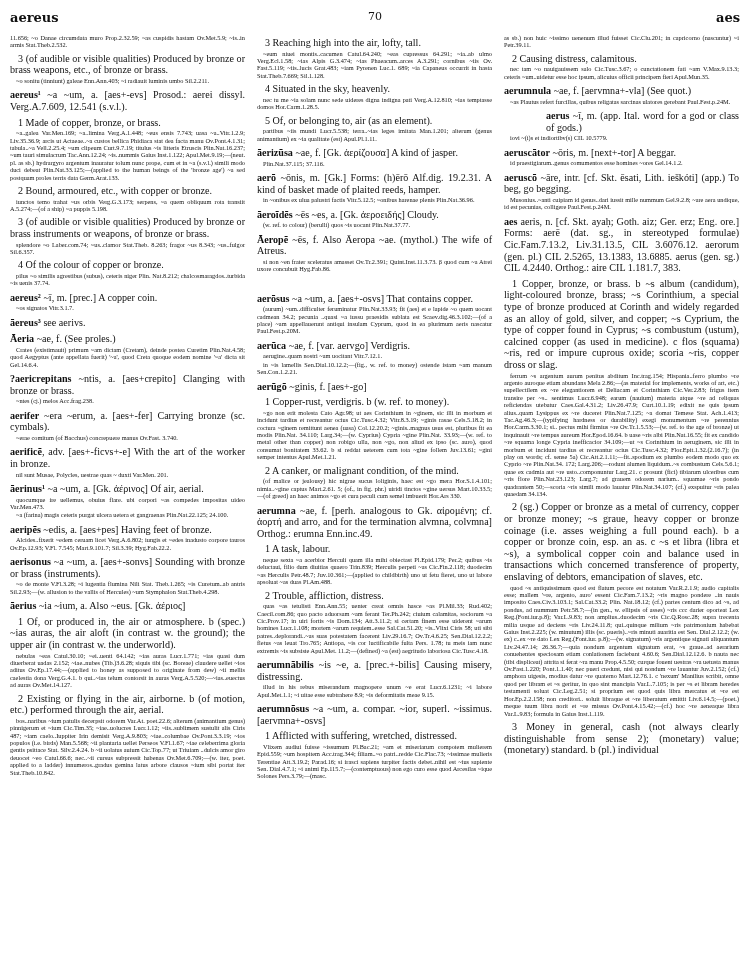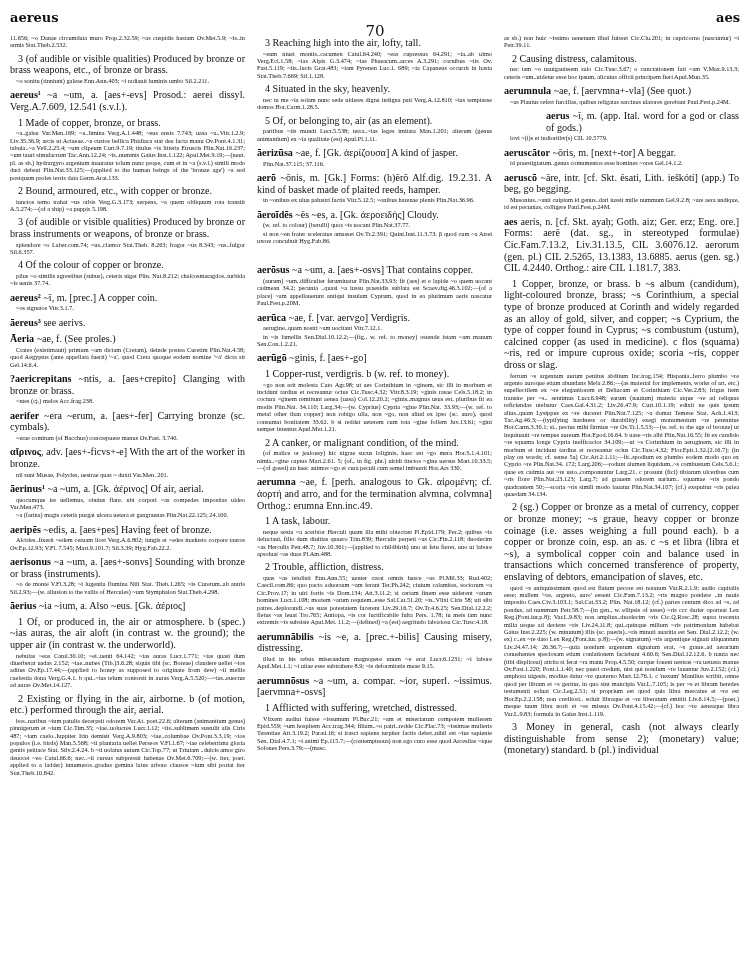--- a/index.html
+++ b/index.html
@@ -1,20 +1,20 @@
 <!DOCTYPE html>
 <html><head>
 <meta charset="utf-8">
 <style>
   html, body { margin:0; padding:0; background:#fff; }
   body { width:750px; height:963px; overflow:hidden; position:relative; color:#111;
          font-family:"DejaVu Serif","Liberation Serif",serif; }
   .hdr { position:absolute; top:10px; left:10px; right:10px; height:18px; }
   .hdr .l { position:absolute; left:0; top:0; font-weight:bold; font-size:13px; }
-  .hdr .c { position:absolute; left:50%; top:12px; transform:translateX(-50%); font-size:15px; }
+  .hdr .c { position:absolute; left:50%; top:0; transform:translateX(-50%); font-size:11px; }
   .hdr .r { position:absolute; right:0; top:0; font-weight:bold; font-size:13px; }
   .cols { position:absolute; top:33px; left:10px; width:730px; display:flex; gap:12px; }
   .col { width:235px; font-family:"Liberation Serif","DejaVu Serif",serif; }
   .def { font-size:10.1px; line-height:11.6px; text-align:justify; margin:0; }
   .sense { font-size:10.1px; line-height:11.6px; text-align:justify; text-indent:8px; margin:4px 0 0 0; }
   .hw { font-weight:bold; }
   .q { font-size:6.3px; line-height:7.4px; text-align:justify; margin:1px 0 0 0; text-indent:6px; }
   .q.cont { text-indent:0; }
 </style>
 </head>
@@ -42,21 +42,21 @@
       <p class="q">pilus ~o similis agrestibus (subus), ceteris niger Plin. Nat.8.212; chalcosmaragdos..turbida ~is uenis 37.74.</p>
       <p class="def" style="margin-top: 5px;"><span class="hw">aereus²</span><span> ~ī, m. [prec.] A copper coin.</span></p>
       <p class="q">~os signatos Vitr.3.1.7.</p>
       <p class="def" style="margin-top: 5px;"><span class="hw">āereus³</span><span> see aerivs.</span></p>
       <p class="def" style="margin-top: 5px;"><span class="hw">Āeria</span><span> ~ae, f. (See proles.)</span></p>
       <p class="q">Crates (existimauit) primum ~am dictam (Cretam), deinde postea Curetim Plin.Nat.4.58; quod Aegyptus (ante appellata fuerit) '~a', quod Creta quoque eodem nomine '~a' dicta sit Gel.14.6.4.</p>
       <p class="def" style="margin-top: 5px;"><span class="hw">?aericrepitans</span><span> ~ntis, a. [aes+crepito] Clanging with bronze or brass.</span></p>
       <p class="q">~ntes (cj.) melos Acc.frag.238.</p>
       <p class="def" style="margin-top: 5px;"><span class="hw">aerifer</span><span> ~era ~erum, a. [aes+-fer] Carrying bronze (sc. cymbals).</span></p>
       <p class="q">~erae comitum (of Bacchus) concrepuere manus Ov.Fast. 3.740.</p>
-      <p class="def" style="margin-top: 5px;"><span class="hw">αἴρινος</span><span>, adv. [aes+-ficvs+-e] With the art of the worker in bronze.</span></p>
+      <p class="def" style="margin-top: 5px;"><span class="hw">aerificē</span><span>, adv. [aes+-ficvs+-e] With the art of the worker in bronze.</span></p>
       <p class="q">nil sunt Musae, Polycles, uestrae quas ~ duxti Var.Men. 201.</p>
       <p class="def" style="margin-top: 5px;"><span class="hw">āerinus¹</span><span> ~a ~um, a. [Gk. ἀέρινος] Of air, aerial.</span></p>
       <p class="q">quocumque ire uellemus, obuius flare. ubi corpori ~as compedes impositas uideo Var.Men.473.</p>
       <p class="q">~a (farina) magis ceteris purgat ulcera uetera et gangraenas Plin.Nat.22.125; 24.100.</p>
       <p class="def" style="margin-top: 5px;"><span class="hw">aeripēs</span><span> ~edis, a. [aes+pes] Having feet of bronze.</span></p>
       <p class="q">Alcides..fixerit ~edem ceruam licet Verg.A.6.802; iungis et ~edes inadusto corpore tauros Ov.Ep.12.93; V.Fl. 7.545; Mart.9.101.7; Sil.3.39; Hyg.Fab.22.2.</p>
       <p class="def" style="margin-top: 5px;"><span class="hw">aerisonus</span><span> ~a ~um, a. [aes+-sonvs] Sounding with bronze or brass (instruments).</span></p>
       <p class="q">~o de monte V.Fl.3.28; ~i lugentia flumina Nili Stat. Theb.1.265; ~is Curetum..ab antris Sil.2.93;—(w. allusion to the vallis of Hercules) ~um Stymphalon Stat.Theb.4.298.</p>
       <p class="def" style="margin-top: 5px;"><span class="hw">āerius</span><span> ~ia ~ium, a. Also ~eus. [Gk. ἀέριος]</span></p>
       <p class="sense">1 Of, or produced in, the air or atmosphere. b (spec.) ~ias auras, the air aloft (in contrast w. the ground); the upper air (in contrast w. the underworld).</p>
@@ -70,20 +70,21 @@
       <p class="sense">4 Situated in the sky, heavenly.</p>
       <p class="q">nec tu me ~ia solam nunc sede uideres digna indigna pati Verg.A.12.810; ~ias temptasse domos Hor.Carm.1.28.5.</p>
       <p class="sense">5 Of, or belonging to, air (as an element).</p>
       <p class="q">partibus ~iis mundi Lucr.5.538; terra..~ias leges imitata Man.1.201; alterum (genus animantium) ex ~ia qualitate (est) Apul.Pl.1.11.</p>
       <p class="def" style="margin-top: 5px;"><span class="hw">āerizūsa</span><span> ~ae, f. [Gk. ἀερίζουσα] A kind of jasper.</span></p>
       <p class="q">Plin.Nat.37.115; 37.116.</p>
       <p class="def" style="margin-top: 5px;"><span class="hw">aerō</span><span> ~ōnis, m. [Gk.] Forms: (h)ērō Alf.dig. 19.2.31. A kind of basket made of plaited reeds, hamper.</span></p>
       <p class="q">in ~onibus ex ulua palustri factis Vitr.5.12.5; ~onibus harenae plenis Plin.Nat.36.96.</p>
       <p class="def" style="margin-top: 5px;"><span class="hw">āeroīdēs</span><span> ~ēs ~es, a. [Gk. ἀεροειδής] Cloudy.</span></p>
       <p class="q">(w. ref. to colour) (berulli) quos ~is uocant Plin.Nat.37.77.</p>
+      <p class="def" style="margin-top: 5px;"><span class="hw">Āeropē</span><span> ~ēs, f. Also Āeropa ~ae. (mythol.) The wife of Atreus.</span></p>
       <p class="q">si non ~en frater sceleratus amasset Ov.Tr.2.391; Quint.Inst.11.3.73. β quod cum ~a Atrei uxore concubuit Hyg.Fab.86.</p>
       <p class="def" style="margin-top: 20px;"><span class="hw">aerōsus</span><span> ~a ~um, a. [aes+-osvs] That contains copper.</span></p>
       <p class="q">(aurum) ~um..difficulter feruminatur Plin.Nat.33.93; fit (aes) et e lapide ~o quem uocant cadmean 34.2; pecunia ..quasi ~a iussu praesidis sublata est Scaev.dig.46.3.102;—(of a place) ~am appellauerunt antiqui insulam Cyprum, quod in ea plurimum aeris nascatur Paul.Fest.p.20M.</p>
       <p class="def" style="margin-top: 5px;"><span class="hw">aerūca</span><span> ~ae, f. [var. aervgo] Verdigris.</span></p>
       <p class="q">aerugine..quam nostri ~am uocitant Vitr.7.12.1.</p>
       <p class="q">in ~is lamellis Sen.Dial.10.12.2;—(fig., w. ref. to money) ostende istam ~am manum Sen.Con.1.2.21.</p>
       <p class="def" style="margin-top: 5px;"><span class="hw">aerūgō</span><span> ~ginis, f. [aes+-go]</span></p>
       <p class="sense">1 Copper-rust, verdigris. b (w. ref. to money).</p>
       <p class="q">~go non erit molesta Cato Agr.98; ut aes Corinthium in ~ginem, sic illi in morbum et incidunt tardius et recreantur ocius Cic.Tusc.4.32; Vitr.8.3.19; ~ginis rasae Cels.5.18.2; in coctura ~ginem remittunt aenea (uasa) Col.12.20.2; ~ginis..magnus usus est, pluribus fit ea modis Plin.Nat. 34.110; Larg.34;—(w. Cyprius) Cypria ~gine Plin.Nat. 33.93;—(w. ref. to metal other than copper) non robigo ulla, non ~go, non aliud ex ipso (sc. auro), quod consumat bonitatem 33.62. b si reddat ueterem cum tota ~gine follem Juv.13.61; ~gini semper intentus Apul.Met.1.21.</p>
       <p class="sense">2 A canker, or malignant condition, of the mind.</p>

